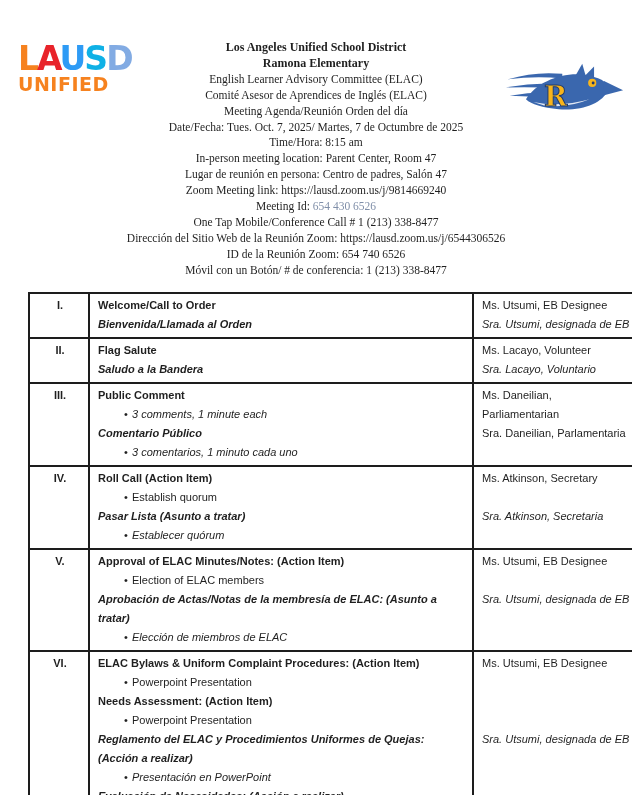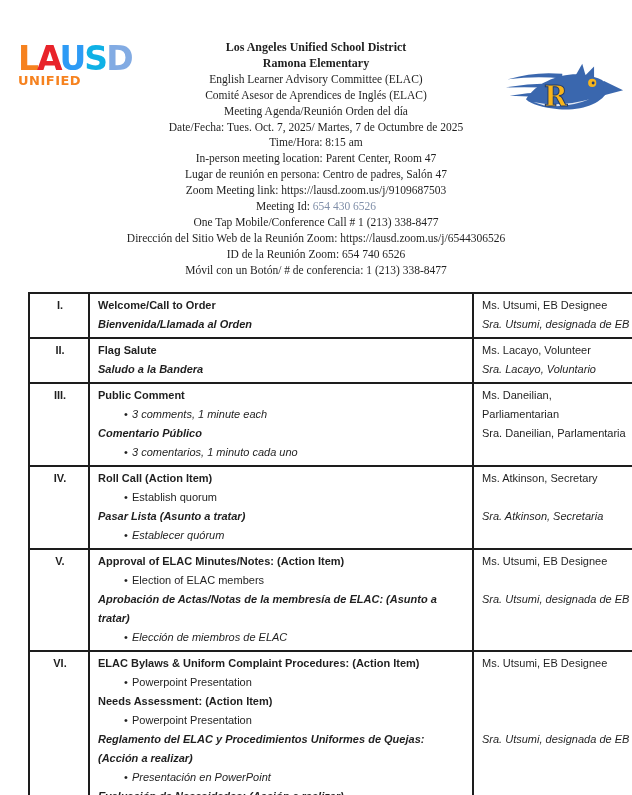--- a/index.html
+++ b/index.html
@@ -1,21 +1,21 @@
 <!DOCTYPE html>
 <html><head>
 <meta charset="utf-8">
 <style>
   html,body{margin:0;padding:0;background:#e8e8e8;}
   .page{position:relative;width:632px;height:795px;background:#ffffff;margin:0 auto;overflow:hidden;
         font-family:"Liberation Sans",sans-serif;color:#1f1f1f;}
   
   .lausd-logo{position:absolute;left:18px;top:44px;}
   .lausd-word{font-family:"DejaVu Sans",sans-serif;font-weight:bold;font-size:33px;line-height:30px;letter-spacing:-2px;}
-  .lausd-unified{font-family:"DejaVu Sans",sans-serif;font-weight:bold;font-size:13px;letter-spacing:0.5px;margin-top:-1px;}
+  .lausd-unified{font-family:"DejaVu Sans",sans-serif;font-weight:bold;font-size:19px;letter-spacing:0.5px;margin-top:-1px;}
   
   .mascot{position:absolute;right:8px;top:60px;width:118px;height:64px;}
   .mascot svg{width:100%;height:100%;}
   .mascot text{font-family:"DejaVu Serif",serif;font-weight:bold;}
   
   .header-lines{padding-top:40px;text-align:center;font-size:11.5px;line-height:15.9px;font-family:Liberation Serif, serif;}
   .h-line{white-space:nowrap;}
   .h-line .b{font-weight:bold;font-size:12px;}
   
   table.agenda{border-collapse:separate;border-spacing:0;margin:13px 0 0 28px;width:576px;
@@ -65,21 +65,21 @@
   <div class="header-lines" id="header-lines">
       <div class="h-line"><span class="b">Los Angeles Unified School District</span></div>
       <div class="h-line"><span class="b">Ramona Elementary</span></div>
       <div class="h-line"><span>English Learner Advisory Committee (ELAC)</span></div>
       <div class="h-line"><span>Comité Asesor de Aprendices de Inglés (ELAC)</span></div>
       <div class="h-line"><span>Meeting Agenda/Reunión Orden del día</span></div>
       <div class="h-line"><span>Date/Fecha: Tues. Oct. 7, 2025/ Martes, 7 de Octumbre de 2025</span></div>
       <div class="h-line"><span>Time/Hora: 8:15 am</span></div>
       <div class="h-line"><span>In-person meeting location: Parent Center, Room 47</span></div>
       <div class="h-line"><span>Lugar de reunión en persona: Centro de padres, Salón 47</span></div>
-      <div class="h-line"><span>Zoom Meeting link: https://lausd.zoom.us/j/9109687503</span></div>
+      <div class="h-line"><span>Zoom Meeting link: https://lausd.zoom.us/j/9814669240</span></div>
       <div class="h-line"><span>Meeting Id: </span><span style="color: rgb(127, 142, 168);">654 430 6526</span></div>
       <div class="h-line"><span>One Tap Mobile/Conference Call # 1 (213) 338-8477</span></div>
       <div class="h-line"><span>Dirección del Sitio Web de la Reunión Zoom: https://lausd.zoom.us/j/6544306526</span></div>
       <div class="h-line"><span>ID de la Reunión Zoom: 654 740 6526</span></div>
       <div class="h-line"><span>Móvil con un Botón/ # de conferencia: 1 (213) 338-8477</span></div>
     </div>
 
   <table class="agenda">
     <tbody id="agenda-body">
         <tr>

